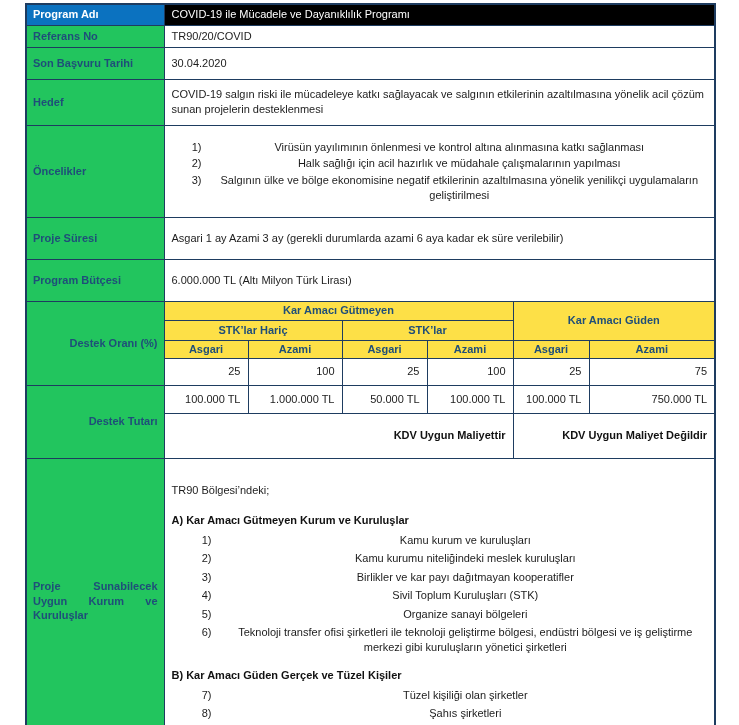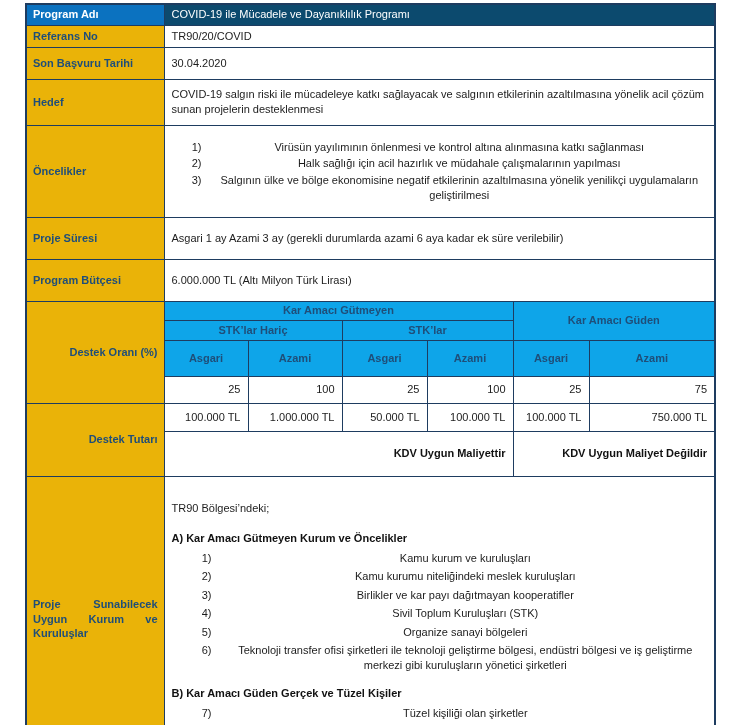--- a/index.html
+++ b/index.html
@@ -22,40 +22,40 @@
     border: 1.5px solid #1e3c60;
     font-size: 11px;
     color: #1c1c1c;
     padding: 0 7px;
     vertical-align: middle;
     line-height: 1.32;
     overflow: hidden;
   }
   
   td.label {
-    background: #eab308;
+    background: #22c55e;
     color: #1f4e79;
     font-weight: bold;
     padding-left: 6px;
     padding-right: 6px;
   }
   td.label-center { text-align: right; }
   td.label-justify {
     text-align: justify;
     text-align-last: left;
   }
   
   tr.toprow td {
-    background: #0c4a6e;
+    background: #000000;
     color: #ffffff;
   }
   tr.toprow td.label { background: #0b72c0; color: #ffffff; }
   
   td.hdr {
-    background: #0ea5e9;
+    background: #fde047;
     color: #1f4e79;
     font-weight: bold;
     text-align: center;
     padding: 1px 2px;
   }
   td.val-center { text-align: right; }
   td.kdv {
     font-weight: bold;
     text-align: right;
     color: #111111;
@@ -149,21 +149,21 @@
 
   <tr style="height:19px">
     <td class="label label-center" rowspan="4">Destek Oranı (%)</td>
     <td class="hdr" colspan="4">Kar Amacı Gütmeyen</td>
     <td class="hdr" colspan="2" rowspan="2">Kar Amacı Güden</td>
   </tr>
   <tr style="height:20px">
     <td class="hdr" colspan="2">STK’lar Hariç</td>
     <td class="hdr" colspan="2">STK’lar</td>
   </tr>
-  <tr style="height:36px">
+  <tr style="height:18px">
     <td class="hdr">Asgari</td>
     <td class="hdr">Azami</td>
     <td class="hdr">Asgari</td>
     <td class="hdr">Azami</td>
     <td class="hdr">Asgari</td>
     <td class="hdr">Azami</td>
   </tr>
   <tr style="height:27px">
     <td class="val-center">25</td>
     <td class="val-center">100</td>
@@ -185,21 +185,21 @@
   <tr style="height:45px">
     <td class="kdv" colspan="4">KDV Uygun Maliyettir</td>
     <td class="kdv" colspan="2">KDV Uygun Maliyet Değildir</td>
   </tr>
 
   <tr style="height:266px">
     <td class="label label-justify">Proje Sunabilecek Uygun Kurum ve Kuruluşlar</td>
     <td colspan="6" style="vertical-align:top; padding-top:24px;">
       <div class="orgs">
         <div class="intro">TR90 Bölgesi’ndeki;</div>
-        <div class="heading first">A) Kar Amacı Gütmeyen Kurum ve Öncelikler</div>
+        <div class="heading first">A) Kar Amacı Gütmeyen Kurum ve Kuruluşlar</div>
         <div class="oli">
           <span class="n">1)</span>
           <span class="t">Kamu kurum ve kuruluşları</span>
         </div>
         <div class="oli">
           <span class="n">2)</span>
           <span class="t">Kamu kurumu niteliğindeki meslek kuruluşları</span>
         </div>
         <div class="oli">
           <span class="n">3)</span>

